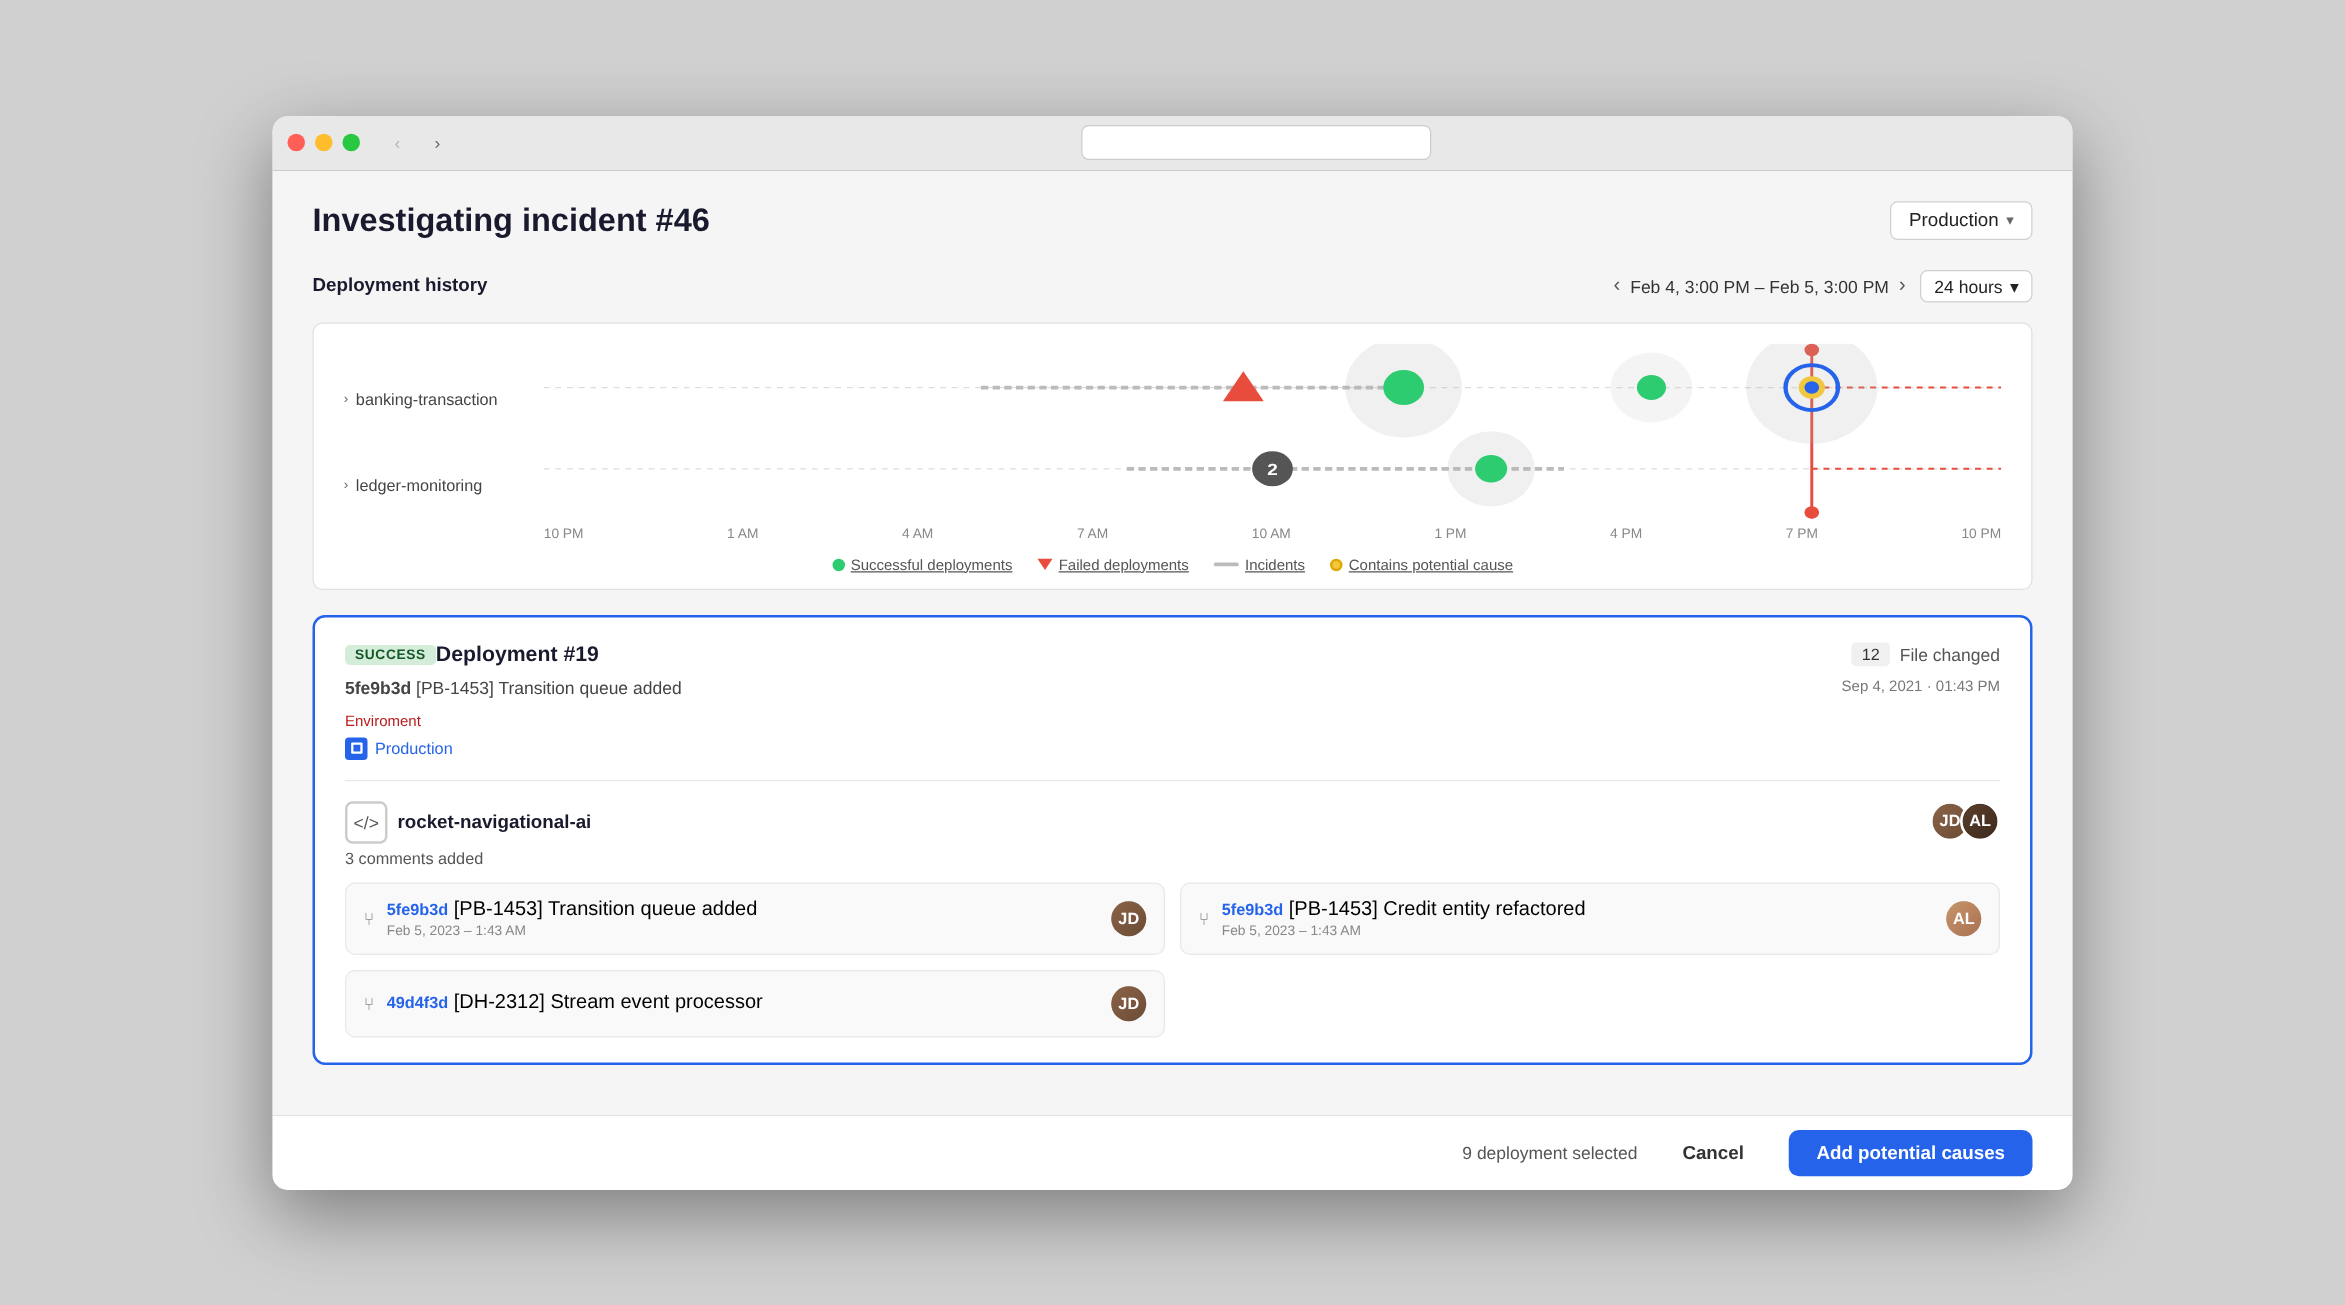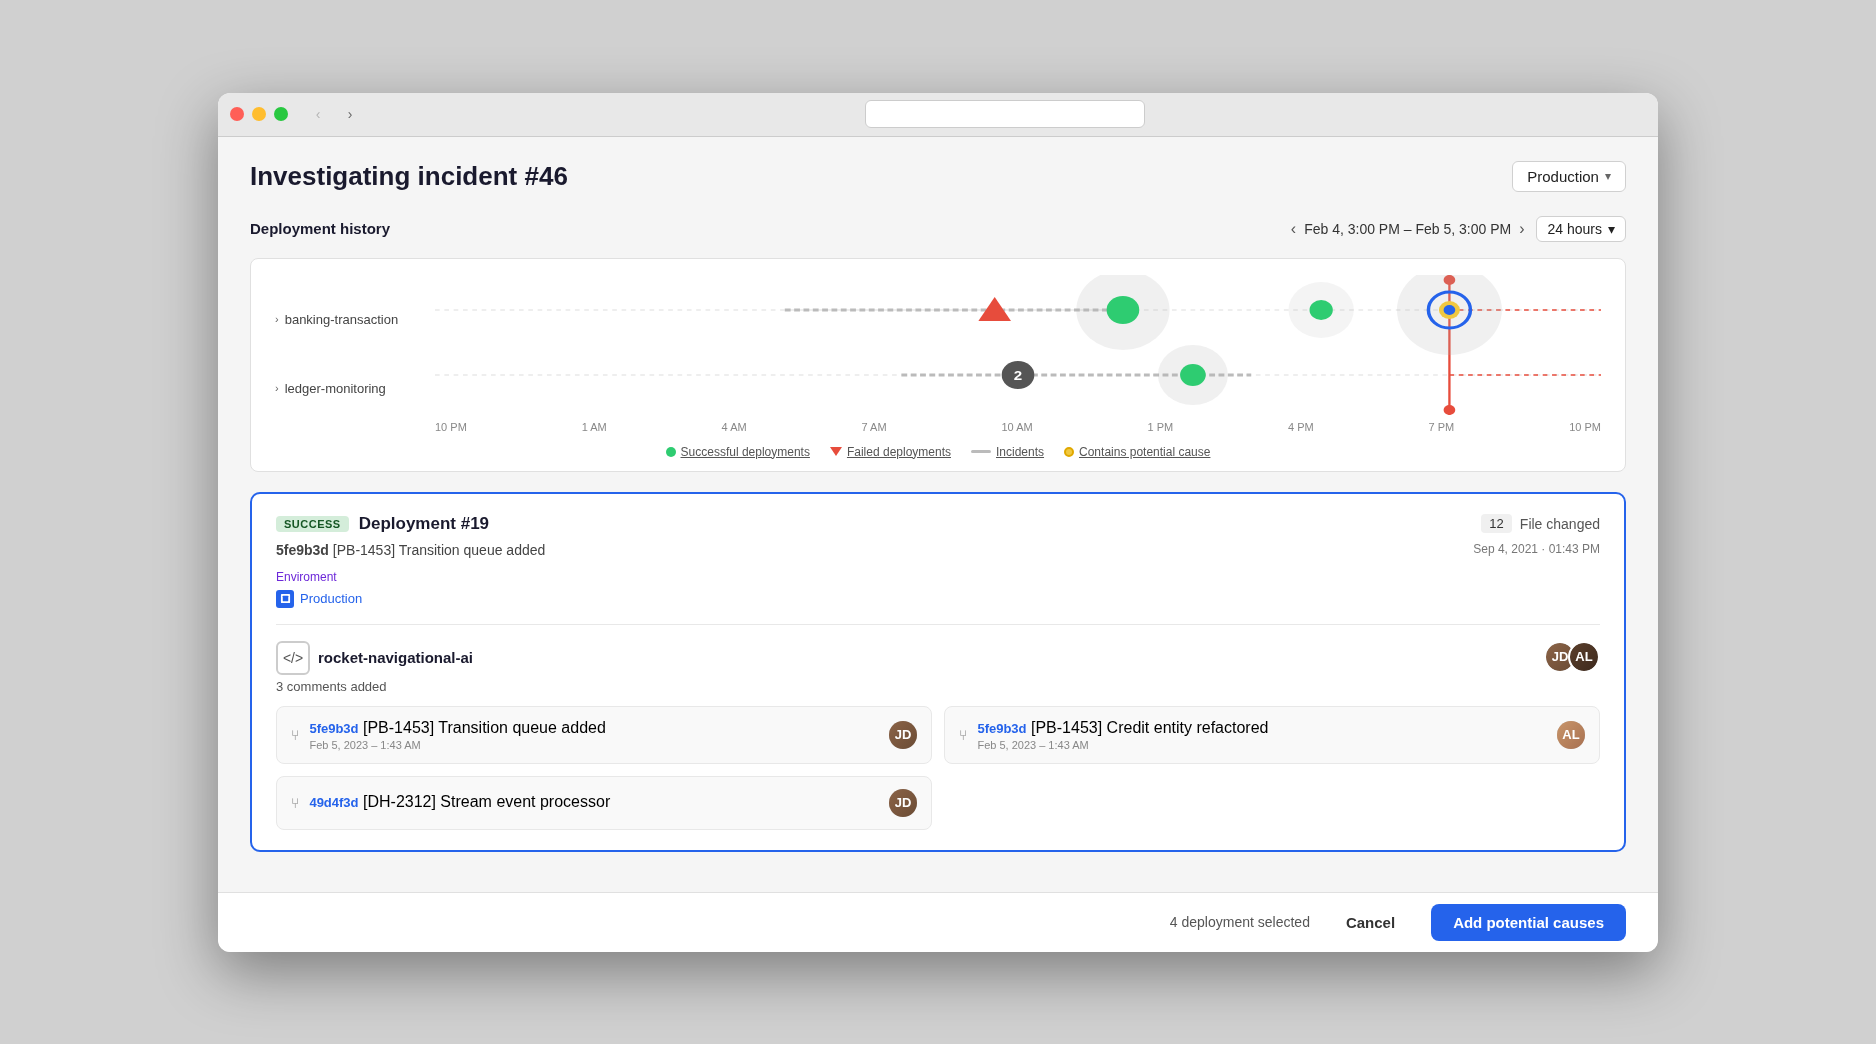--- a/index.html
+++ b/index.html
@@ -224,21 +224,20 @@
     }
     .card-header {
       display: flex;
       align-items: center;
       justify-content: space-between;
       margin-bottom: 8px;
     }
     .card-title-row {
       display: flex;
       align-items: center;
-      gap: 10px;
     }
     .badge-success {
       background: #d4edda;
       color: #155724;
       font-size: 11px;
       font-weight: 700;
       text-transform: uppercase;
       padding: 2px 8px;
       border-radius: 4px;
       letter-spacing: 0.5px;
@@ -271,21 +270,21 @@
     .card-subtitle .commit-hash {
       font-weight: 700;
     }
     .card-date {
       font-size: 12px;
       color: #777;
       text-align: right;
     }
     .env-label {
       font-size: 12px;
-      color: #6d28d9;
+      color: #b91c1c;
       margin-bottom: 6px;
     }
     .env-badge {
       display: flex;
       align-items: center;
       gap: 6px;
       font-size: 13px;
       color: #2563eb;
       font-weight: 500;
     }
@@ -691,17 +690,17 @@
           </div>
           <div class="commit-avatar">
             <div class="person-avatar pa-brown" style="border-radius:50%;">JD</div>
           </div>
         </div>
       </div>
     </div>
   </div>
 
   <div class="bottom-bar">
-    <span class="deployment-selected-text">4 deployment selected</span>
+    <span class="deployment-selected-text">9 deployment selected</span>
     <button class="cancel-btn">Cancel</button>
     <button class="add-causes-btn">Add potential causes</button>
   </div>
 </div>
 
 </body></html>

